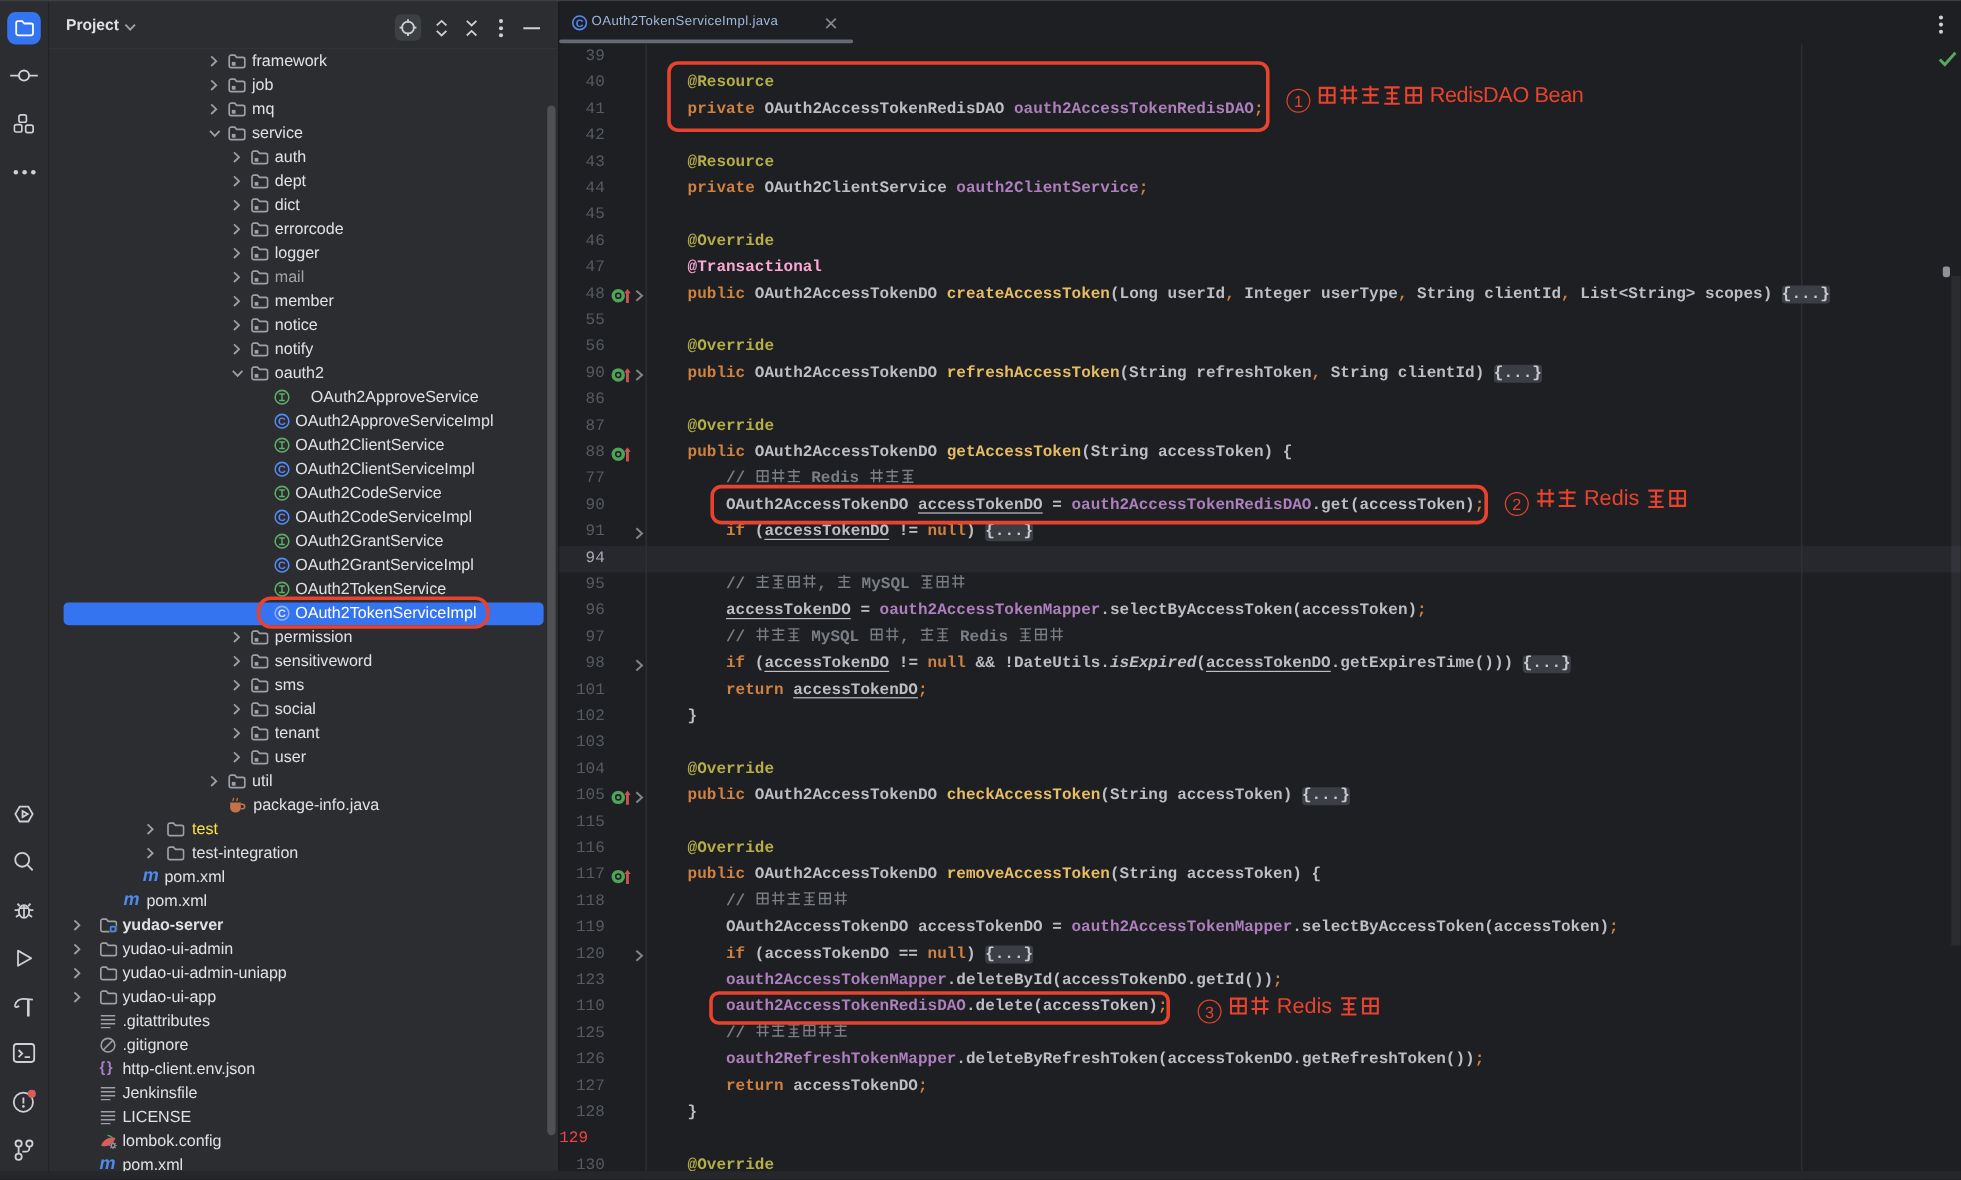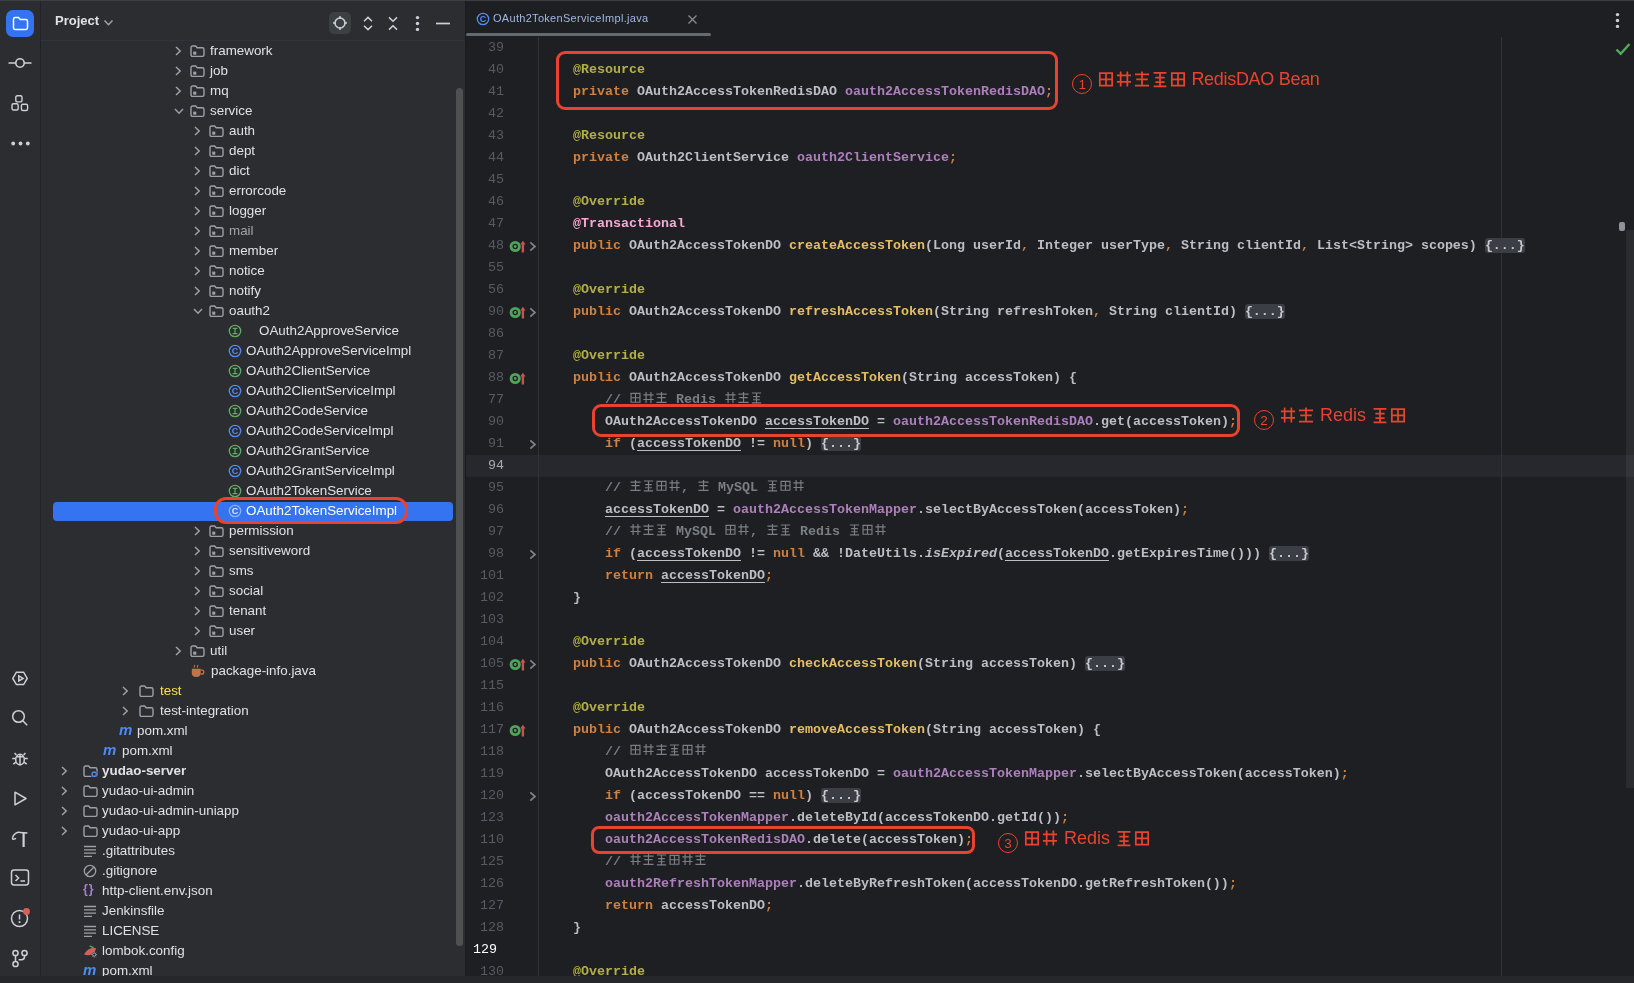--- a/index.html
+++ b/index.html
@@ -818,21 +818,21 @@
         <path d="M1.5 4.2h11 M1.5 9.2h11 M4.4 1.2v11.6 M9.6 1.2v11.6" stroke="#7a7e85" stroke-width="1.25" fill="none"></path>
       </svg><svg width="13" height="13" viewBox="0 0 14 14" style="vertical-align:-1px">
         <path d="M7 1.2v11.6 M1.5 3.4h11 M2.5 7.2h9 M1.5 12.2h11" stroke="#7a7e85" stroke-width="1.25" fill="none"></path>
       </svg></span></div>
 <div class="abs code" style="left:466px;top:873px;width:38px;text-align:right;color:#565b63">126</div>
 <div class="abs code cl" style="left:541px;top:873px">        <span style="color:#ad7fbc">oauth2RefreshTokenMapper</span>.deleteByRefreshToken(accessTokenDO.getRefreshToken())<span style="color:#ce8140">;</span></div>
 <div class="abs code" style="left:466px;top:895px;width:38px;text-align:right;color:#565b63">127</div>
 <div class="abs code cl" style="left:541px;top:895px">        <span style="color:#ce8140">return</span> accessTokenDO<span style="color:#ce8140">;</span></div>
 <div class="abs code" style="left:466px;top:917px;width:38px;text-align:right;color:#565b63">128</div>
 <div class="abs code cl" style="left:541px;top:917px">    }</div>
-<div class="abs code" style="left:466px;top:939px;width:38px;text-align:center;color:#ffffff">129</div>
+<div class="abs code" style="left:466px;top:939px;width:38px;text-align:left;color:#ef4444">129</div>
 <div class="abs code" style="left:466px;top:961px;width:38px;text-align:right;color:#565b63">130</div>
 <div class="abs code cl" style="left:541px;top:961px">    <span style="color:#b3ae48">@Override</span></div>
 <div class="abs" style="left:556px;top:51px;width:502px;height:59px;border:3px solid #e8432e;border-radius:9px"></div>
 <div class="abs" style="left:1072px;top:69px;color:#e8432e;font-size:18px;letter-spacing:-0.3px;white-space:nowrap"><span style="display:inline-block;width:20px;height:20px;border:1.6px solid #e8432e;border-radius:50%;text-align:center;line-height:19px;font-size:13.5px;vertical-align:-4px">1</span> <svg width="18" height="18" viewBox="0 0 14 14" style="vertical-align:-3px">
       <path d="M2.2 2.5h9.6v9.6H2.2z M2.2 7.3h9.6 M7 2.5v9.6" stroke="#e8432e" stroke-width="1.35" fill="none"></path>
     </svg><svg width="18" height="18" viewBox="0 0 14 14" style="vertical-align:-3px">
       <path d="M1.5 4.2h11 M1.5 9.2h11 M4.4 1.2v11.6 M9.6 1.2v11.6" stroke="#e8432e" stroke-width="1.35" fill="none"></path>
     </svg><svg width="18" height="18" viewBox="0 0 14 14" style="vertical-align:-3px">
       <path d="M7 1.2v11.6 M1.5 3.4h11 M2.5 7.2h9 M1.5 12.2h11" stroke="#e8432e" stroke-width="1.35" fill="none"></path>
     </svg><svg width="18" height="18" viewBox="0 0 14 14" style="vertical-align:-3px">

